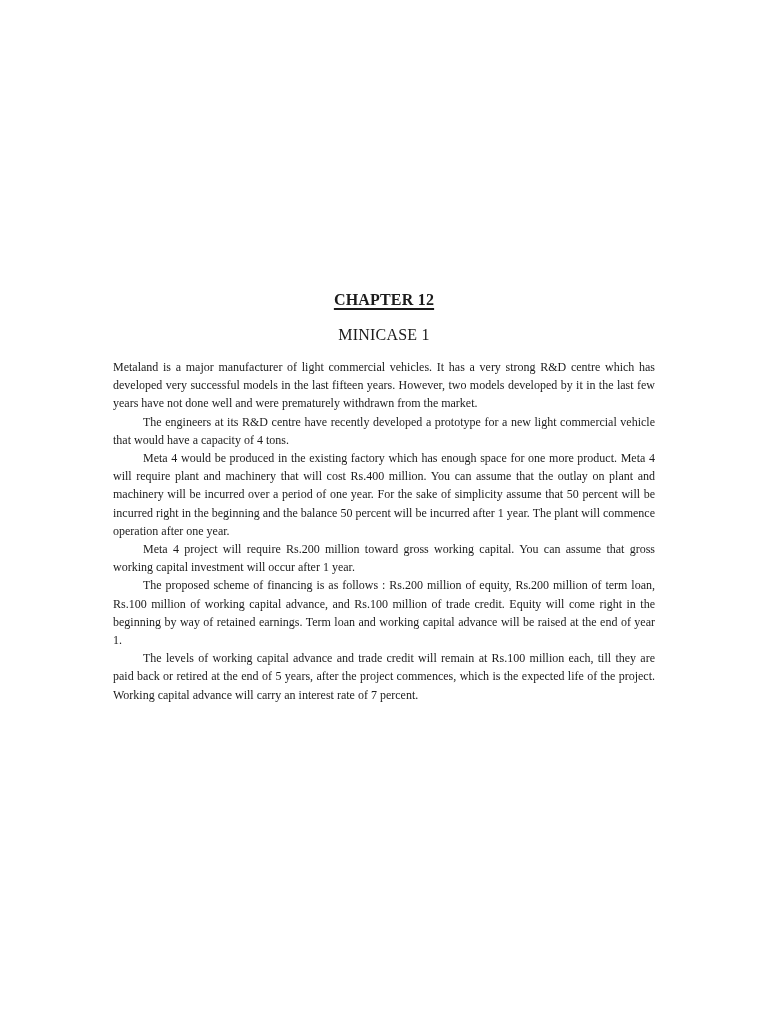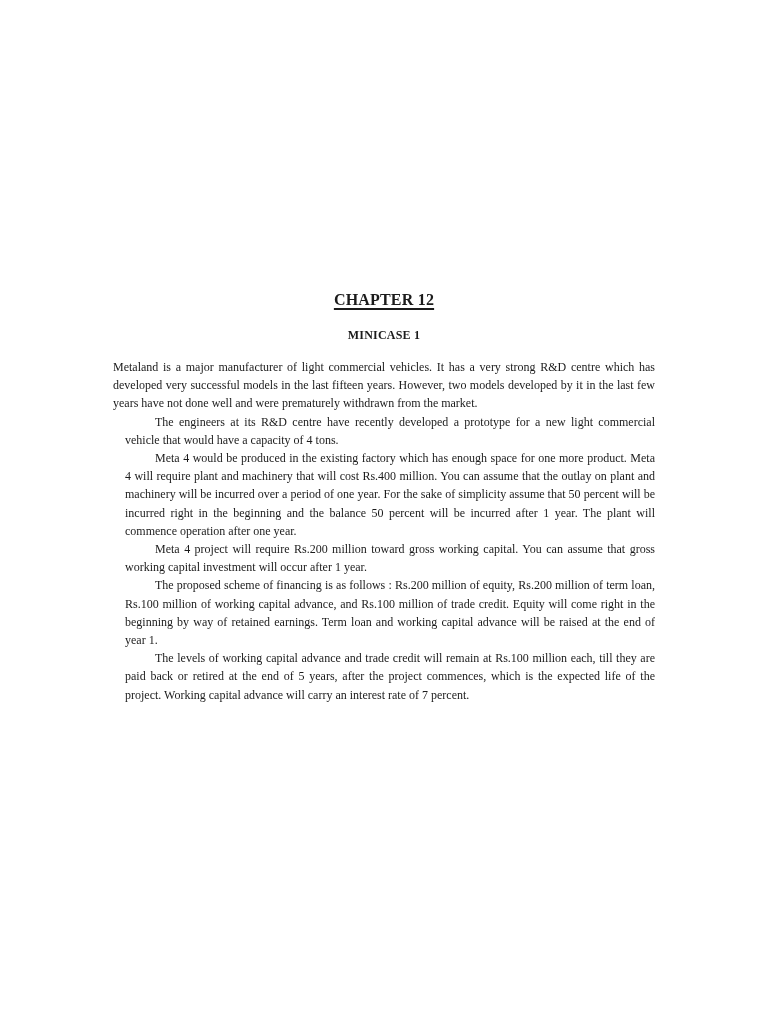--- a/index.html
+++ b/index.html
@@ -28,38 +28,37 @@
     line-height: 18px;
     font-weight: bold;
     text-align: center;
     text-decoration: underline;
     text-underline-offset: 3px;
     text-decoration-thickness: 1.5px;
     letter-spacing: 0.2px;
   }
   .case-heading {
     margin: 17px 0 0 0;
-    font-size: 12px;
+    font-size: 16px;
     line-height: 18px;
-    font-weight: bold;
+    font-weight: normal;
     text-align: center;
     letter-spacing: 0.2px;
   }
   .paragraphs {
     margin-top: 14px;
   }
   .paragraphs p {
     margin: 0;
     font-size: 12px;
     line-height: 18.2px;
     text-align: justify;
   }
   .paragraphs p.indented {
     text-indent: 30px;
-    margin-left: 12px;
   }
   .paragraphs span.bold {
     font-weight: bold;
   }
   .page-number {
     position: absolute;
     top: 941px;
     left: 0;
     width: 100%;
     font-size: 15px;

